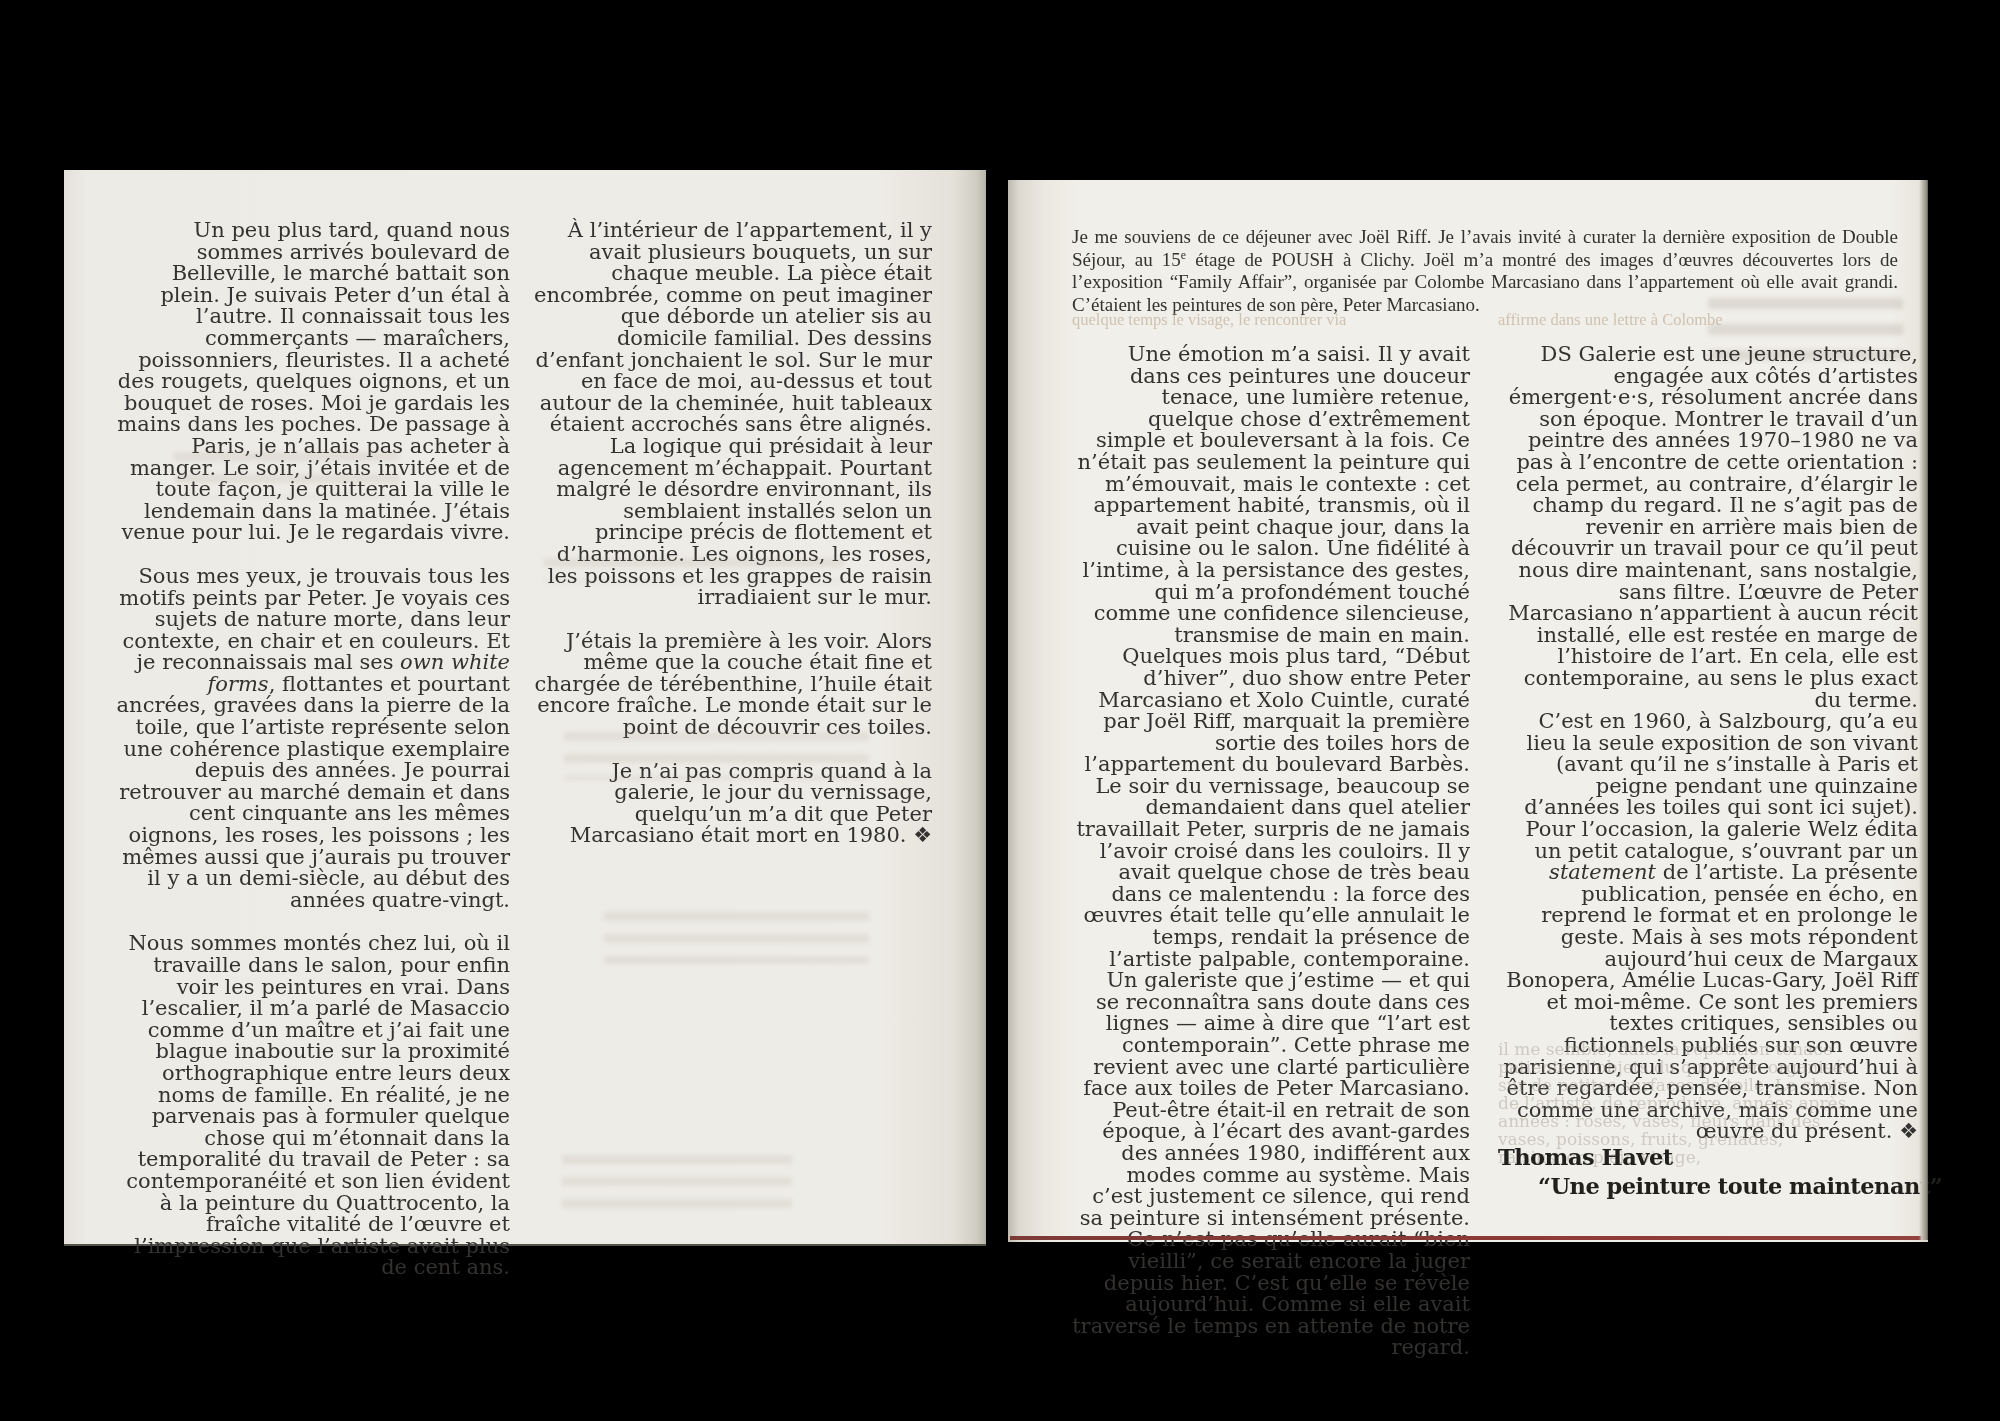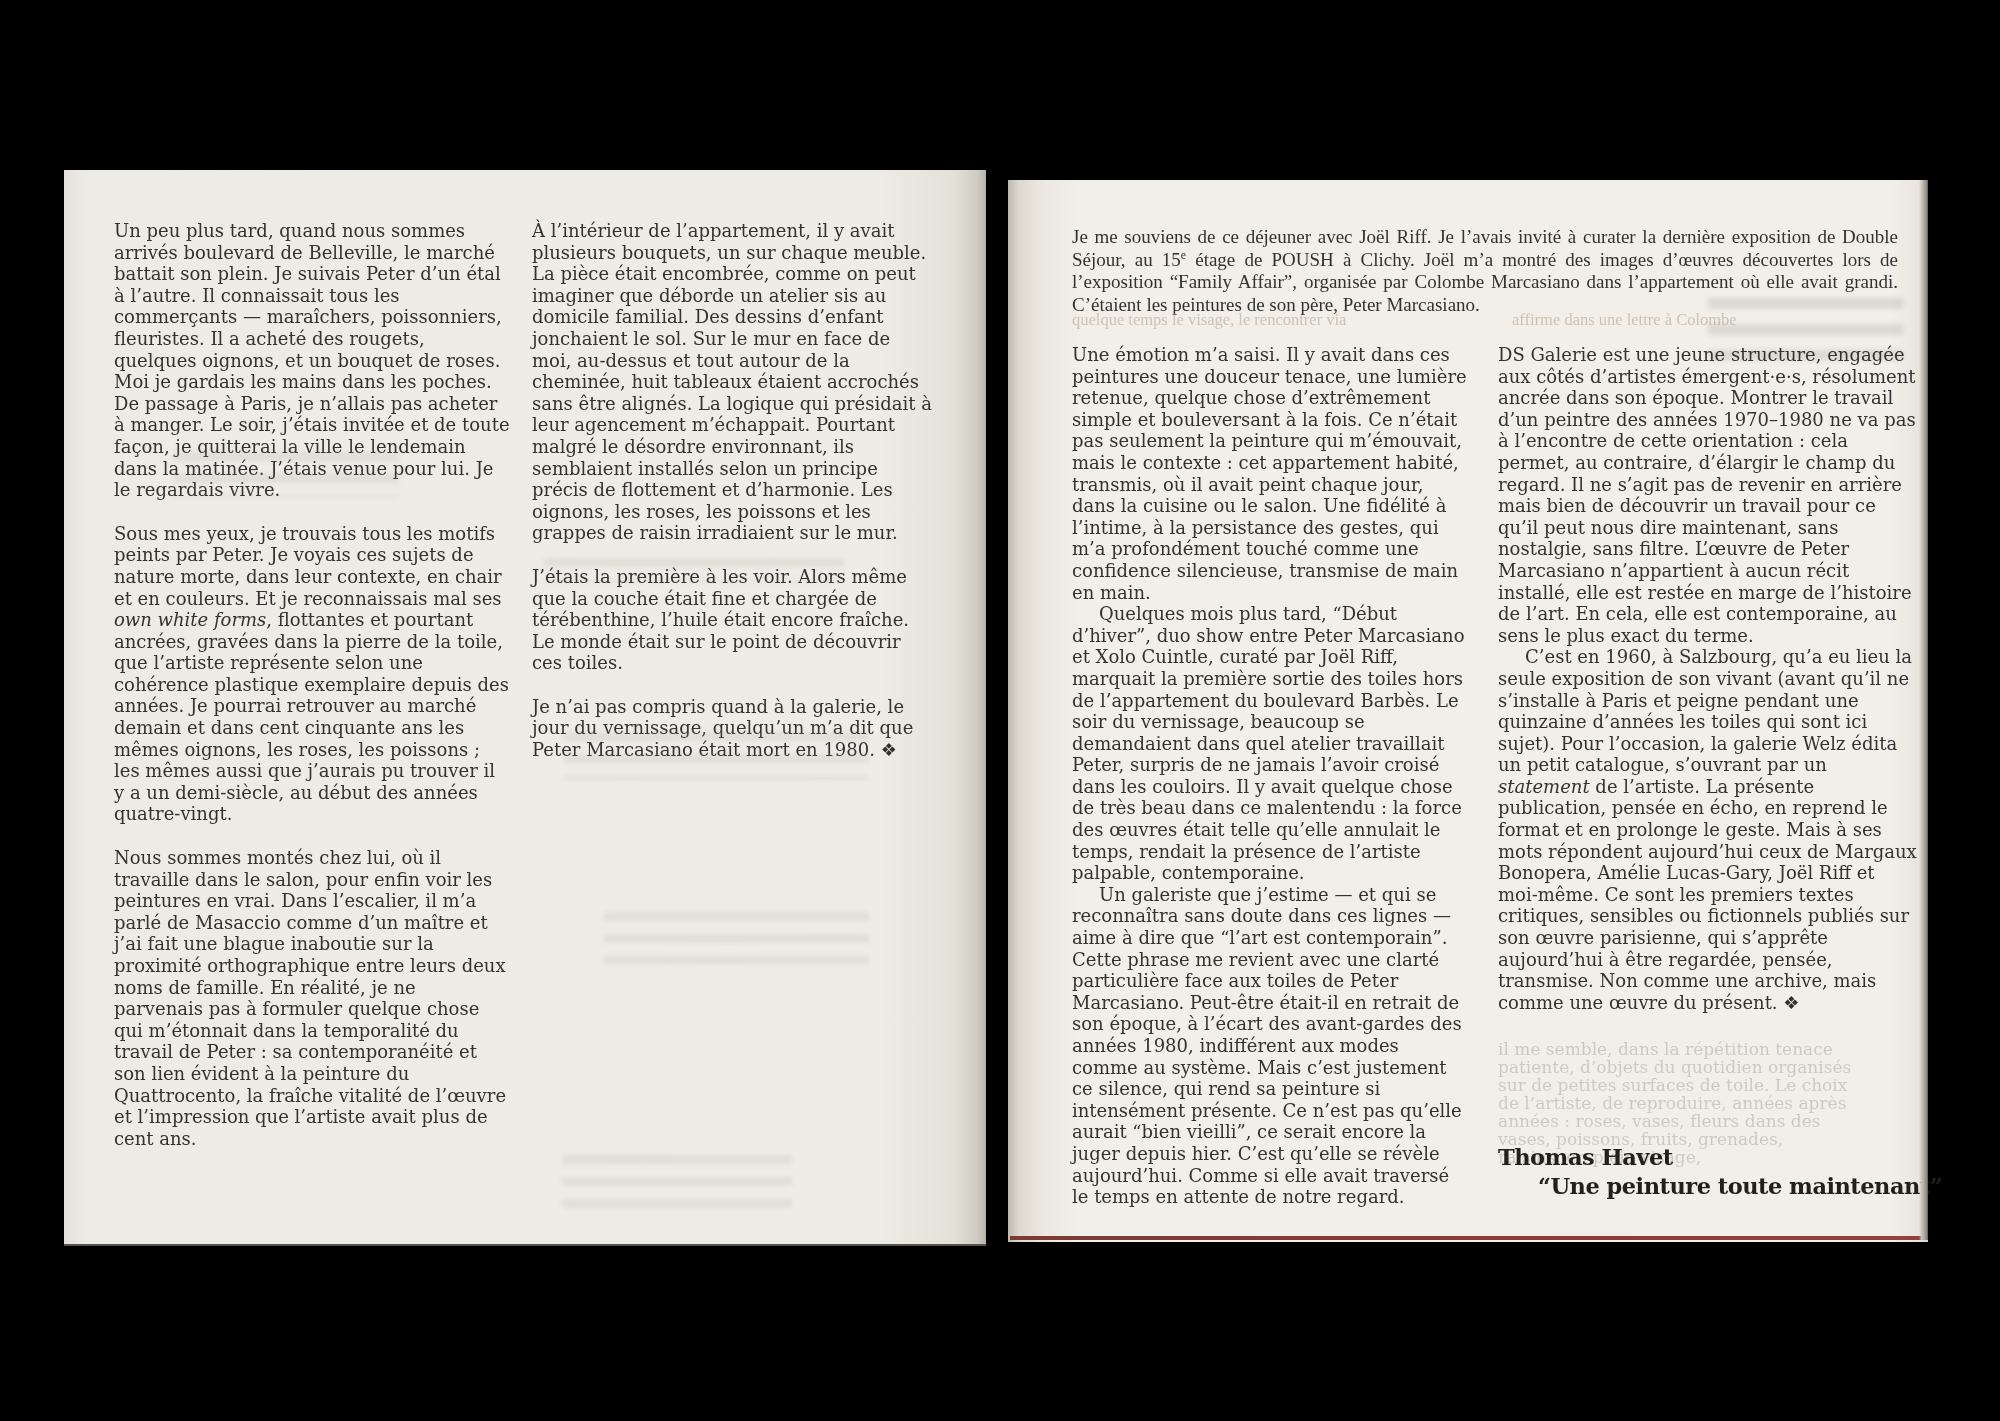--- a/index.html
+++ b/index.html
@@ -14,21 +14,21 @@
   }
   .page-left{
     left:64px;top:170px;width:922px;height:1074px;
     background:linear-gradient(90deg,#e3e1da 0%,#edebe5 2.5%,#eeece6 88%,#e4e1d9 96.5%,#cfccc2 99%,#b7b4aa 100%);
     box-shadow:0 2px 0 #55524b;
   }
   .page-right{
     left:1008px;top:180px;width:920px;height:1062px;
     background:linear-gradient(90deg,#bdbab0 0%,#ddd9d0 1.2%,#ece9e2 4%,#f1efe9 8%,#f1efe9 96%,#e8e5dd 99%,#d6d3ca 100%);
   }
-  .pcol{position:absolute;font-size:18px;line-height:21.6px;text-align:left;}
+  .pcol{position:absolute;font-size:21px;line-height:21.6px;text-align:right;}
   .pcol p{margin:0;}
   .page-left .pcol p{margin-bottom:22px;}
   .page-right .pcol p{margin-bottom:0;}
   .page-right .pcol p.indent{text-indent:27px;}
   .intro{
     position:absolute;left:64px;top:46px;width:826px;
     font-family:"Liberation Serif", serif;
     font-size:19px;line-height:22.6px;text-align:justify;margin:0;
   }
   sup{font-size:0.62em;vertical-align:super;line-height:0;}
@@ -90,21 +90,21 @@
     <div class="smudge" style="left:540px;top:742px;width:265px;height:52px;"></div>
     <div class="smudge" style="left:498px;top:985px;width:230px;height:58px;"></div>
   </section>
 
   <section class="page page-right">
     <div class="gutter-shadow"></div>
 
     <p class="intro">Je me souviens de ce déjeuner avec Joël Riff. Je l’avais invité à curater la dernière exposition de Double Séjour, au 15<sup>e</sup> étage de POUSH à Clichy. Joël m’a montré des images d’œuvres découvertes lors de l’exposition “Family Affair”, organisée par Colombe Marcasiano dans l’appartement où elle avait grandi. C’étaient les peintures de son père, Peter Marcasiano.</p>
 
     <div class="ghost-line" style="left:64px;top:130px;">quelque temps le visage, le rencontrer via</div>
-    <div class="ghost-line" style="left:490px;top:130px;margin-left:14px;">affirme dans une lettre à Colombe</div>
+    <div class="ghost-line" style="left:490px;top:130px;">affirme dans une lettre à Colombe</div>
     <div class="smudge-dark" style="left:700px;top:118px;width:195px;height:62px;"></div>
 
     <div class="pcol" style="left:64px;top:164px;width:398px;">
       <p>Une émotion m’a saisi. Il y avait dans ces peintures une douceur tenace, une lumière retenue, quelque chose d’extrêmement simple et bouleversant à la fois. Ce n’était pas seulement la peinture qui m’émouvait, mais le contexte : cet appartement habité, transmis, où il avait peint chaque jour, dans la cuisine ou le salon. Une fidélité à l’intime, à la persistance des gestes, qui m’a profondément touché comme une confidence silencieuse, transmise de main en main.</p>
       <p class="indent">Quelques mois plus tard, “Début d’hiver”, duo show entre Peter Marcasiano et Xolo Cuintle, curaté par Joël Riff, marquait la première sortie des toiles hors de l’appartement du boulevard Barbès. Le soir du vernissage, beaucoup se demandaient dans quel atelier travaillait Peter, surpris de ne jamais l’avoir croisé dans les couloirs. Il y avait quelque chose de très beau dans ce malentendu : la force des œuvres était telle qu’elle annulait le temps, rendait la présence de l’artiste palpable, contemporaine.</p>
       <p class="indent">Un galeriste que j’estime — et qui se reconnaîtra sans doute dans ces lignes — aime à dire que “l’art est contemporain”. Cette phrase me revient avec une clarté particulière face aux toiles de Peter Marcasiano. Peut-être était-il en retrait de son époque, à l’écart des avant-gardes des années 1980, indifférent aux modes comme au système. Mais c’est justement ce silence, qui rend sa peinture si intensément présente. Ce n’est pas qu’elle aurait “bien vieilli”, ce serait encore la juger depuis hier. C’est qu’elle se révèle aujourd’hui. Comme si elle avait traversé le temps en attente de notre regard.</p>
     </div>
 
     <div class="pcol" style="left:490px;top:164px;width:420px;">
       <p>DS Galerie est une jeune structure, engagée aux côtés d’artistes émergent·e·s, résolument ancrée dans son époque. Montrer le travail d’un peintre des années 1970–1980 ne va pas à l’encontre de cette orientation : cela permet, au contraire, d’élargir le champ du regard. Il ne s’agit pas de revenir en arrière mais bien de découvrir un travail pour ce qu’il peut nous dire maintenant, sans nostalgie, sans filtre. L’œuvre de Peter Marcasiano n’appartient à aucun récit installé, elle est restée en marge de l’histoire de l’art. En cela, elle est contemporaine, au sens le plus exact du terme.</p>

